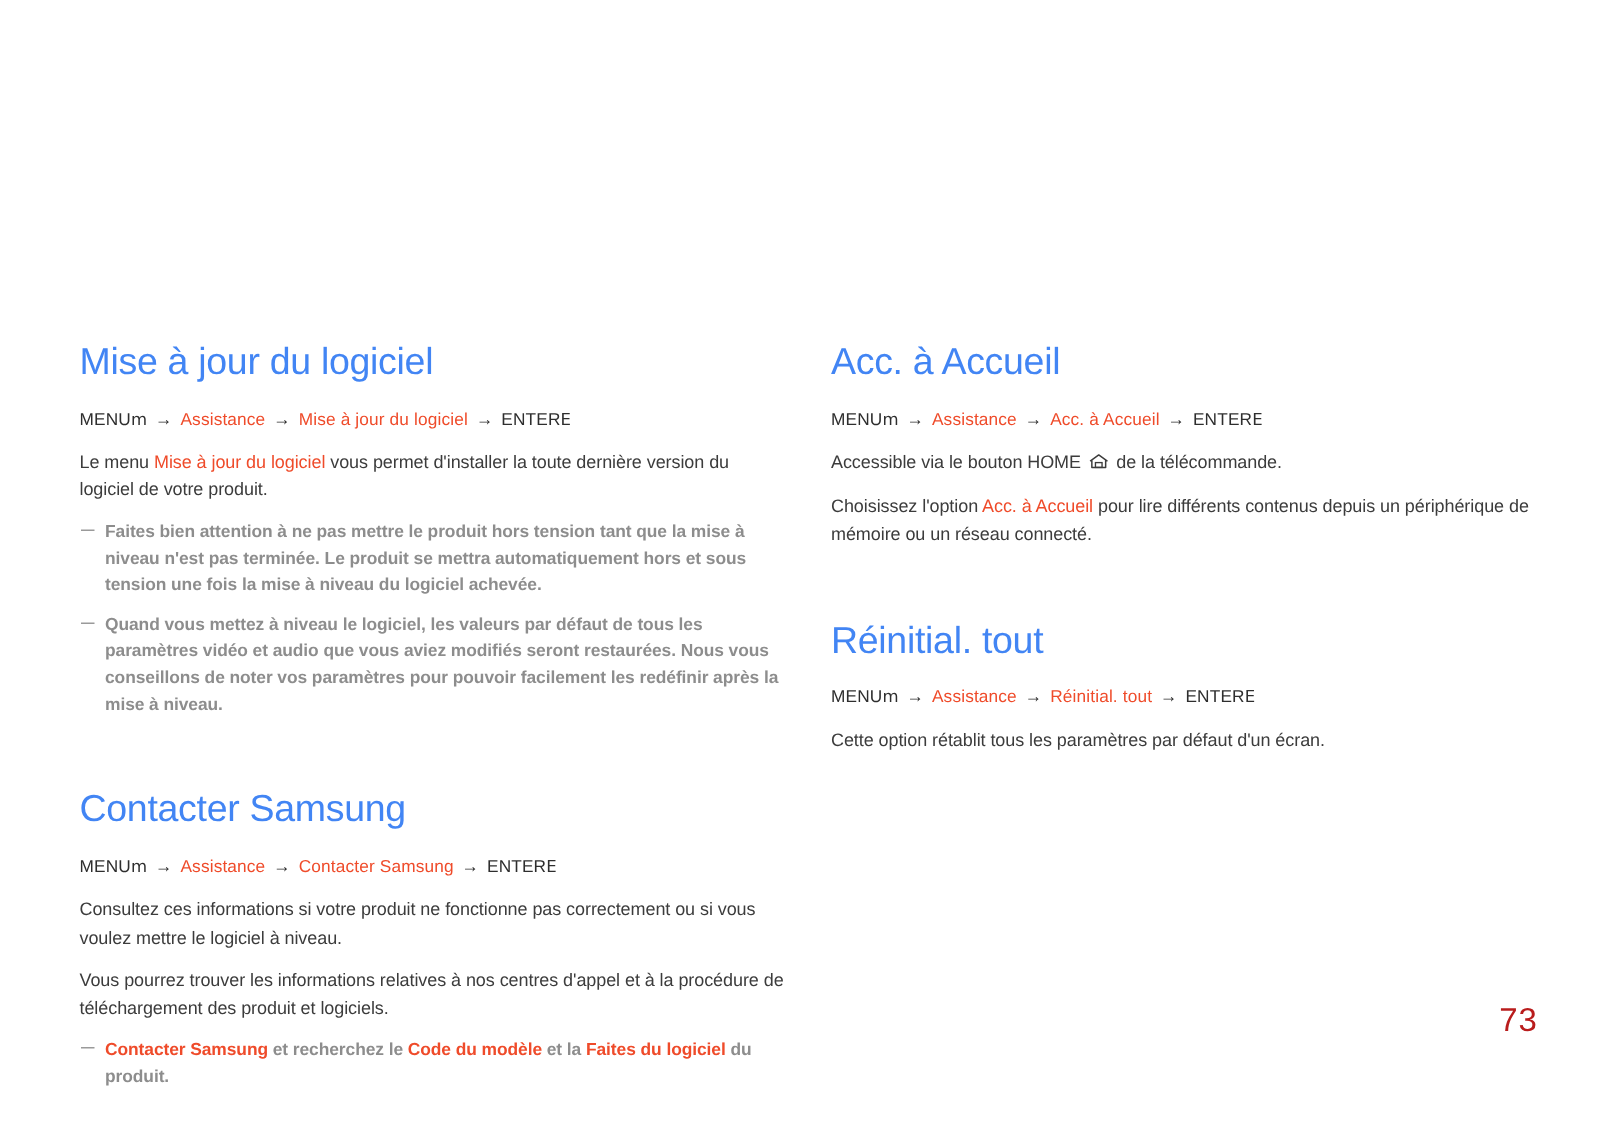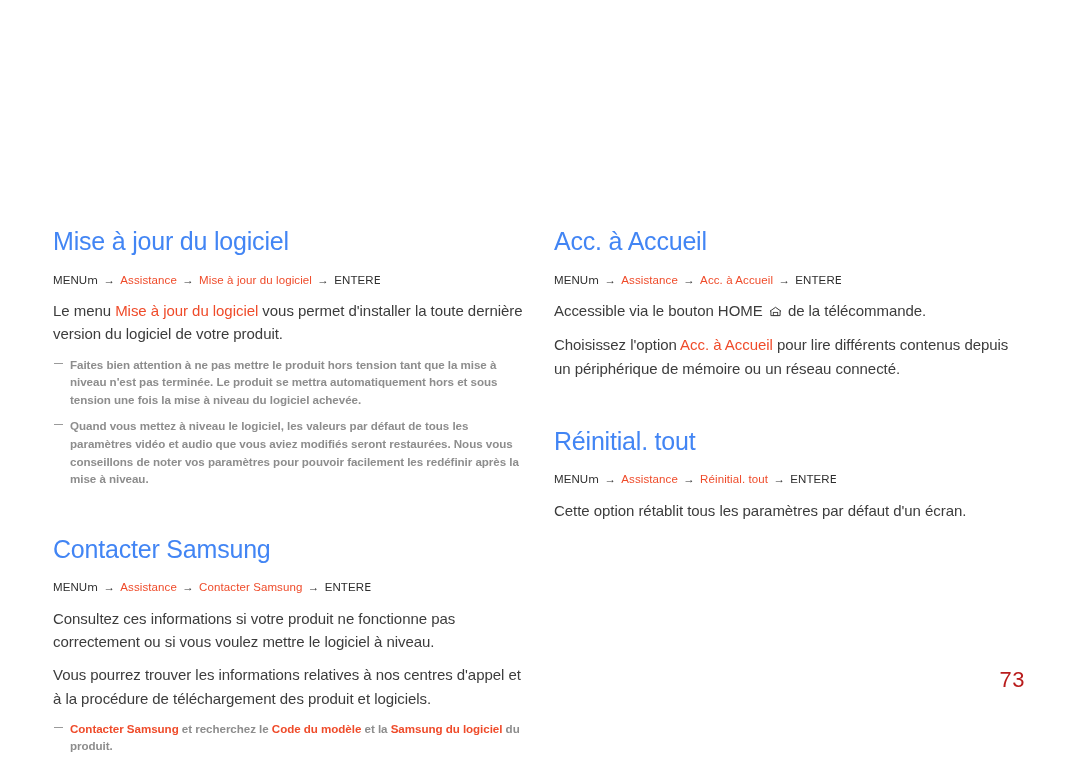--- a/index.html
+++ b/index.html
@@ -56,21 +56,21 @@
   .menu-path .hl { color: #ef4b2a; }
   .menu-path .arrow { color: #2e2e2e; padding: 0 2px; }
   .menu-path .glyph {
     font-family: "DejaVu Sans", sans-serif;
     font-size: 11px;
   }
 
   
   p.body {
     margin: 0 0 10px 0;
-    font-size: 15px;
+    font-size: 12px;
     line-height: 1.55;
     color: #3c3c3c;
     letter-spacing: -0.05px;
   }
   p.body .hl { color: #ef4b2a; }
 
   
   ul.dash-list {
     list-style: none;
     margin: 0 0 0 0;
@@ -130,21 +130,21 @@
           <li><span>Faites bien attention à ne pas mettre le produit hors tension tant que la mise à niveau n'est pas terminée. Le produit se mettra automatiquement hors et sous tension une fois la mise à niveau du logiciel achevée.</span></li>
           <li><span>Quand vous mettez à niveau le logiciel, les valeurs par défaut de tous les paramètres vidéo et audio que vous aviez modifiés seront restaurées. Nous vous conseillons de noter vos paramètres pour pouvoir facilement les redéfinir après la mise à niveau.</span></li>
         </ul>
       </div>
       <div class="section">
         <h2 class="section-title">Contacter Samsung</h2>
         <div class="menu-path"><span>MENU</span><span class="glyph">m</span><span class="arrow"> →  </span><span class="hl">Assistance</span><span class="arrow"> → </span><span class="hl">Contacter Samsung</span><span class="arrow"> → </span><span>ENTER</span><span class="glyph">E</span></div>
         <p class="body"><span>Consultez ces informations si votre produit ne fonctionne pas correctement ou si vous voulez mettre le logiciel à niveau.</span></p>
         <p class="body"><span>Vous pourrez trouver les informations relatives à nos centres d'appel et à la procédure de téléchargement des produit et logiciels.</span></p>
         <ul class="dash-list">
-          <li><span class="hl">Contacter Samsung</span><span> et recherchez le </span><span class="hl">Code du modèle</span><span> et la </span><span class="hl">Samsung du logiciel</span><span> du produit.</span></li>
+          <li><span class="hl">Contacter Samsung</span><span> et recherchez le </span><span class="hl">Code du modèle</span><span> et la </span><span class="hl">Faites du logiciel</span><span> du produit.</span></li>
         </ul>
       </div>
     </div>
   <div class="col col-right">
       <div class="section">
         <h2 class="section-title">Acc. à Accueil</h2>
         <div class="menu-path"><span>MENU</span><span class="glyph">m</span><span class="arrow"> →  </span><span class="hl">Assistance</span><span class="arrow"> → </span><span class="hl">Acc. à Accueil</span><span class="arrow"> → </span><span>ENTER</span><span class="glyph">E</span></div>
         <p class="body"><span>Accessible via le bouton HOME </span><span class="home-icon"><svg width="13" height="11" viewBox="0 0 13 11" aria-hidden="true">
               <path d="M6.5 1.3 L12 5.2 L11.1 5.2 L11.1 9.6 L1.9 9.6 L1.9 5.2 L1 5.2 Z" fill="none" stroke="#3c3c3c" stroke-width="1" stroke-linejoin="round"></path>
               <rect x="4.3" y="6.4" width="4.4" height="3.2" fill="none" stroke="#3c3c3c" stroke-width="0.9"></rect>

